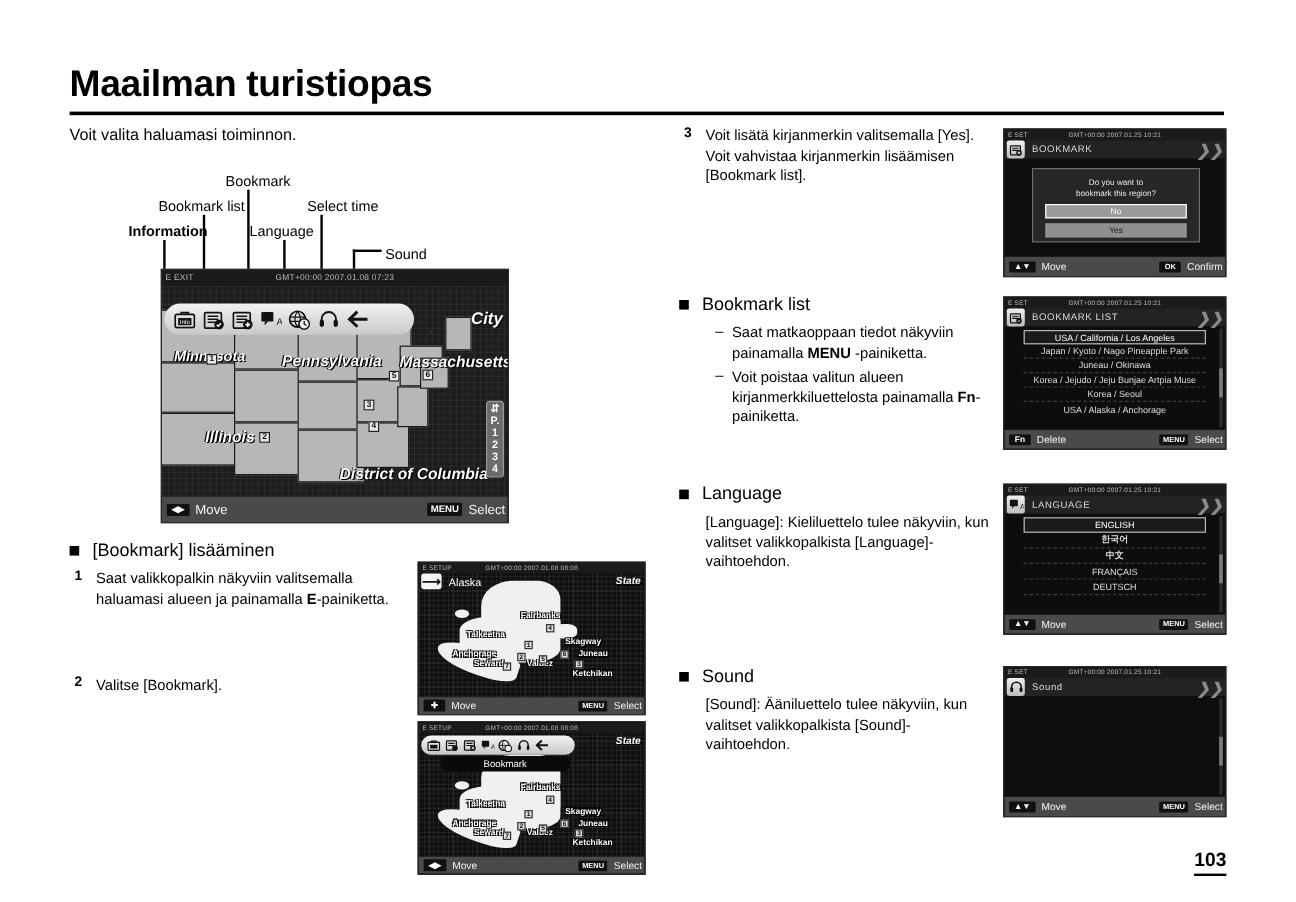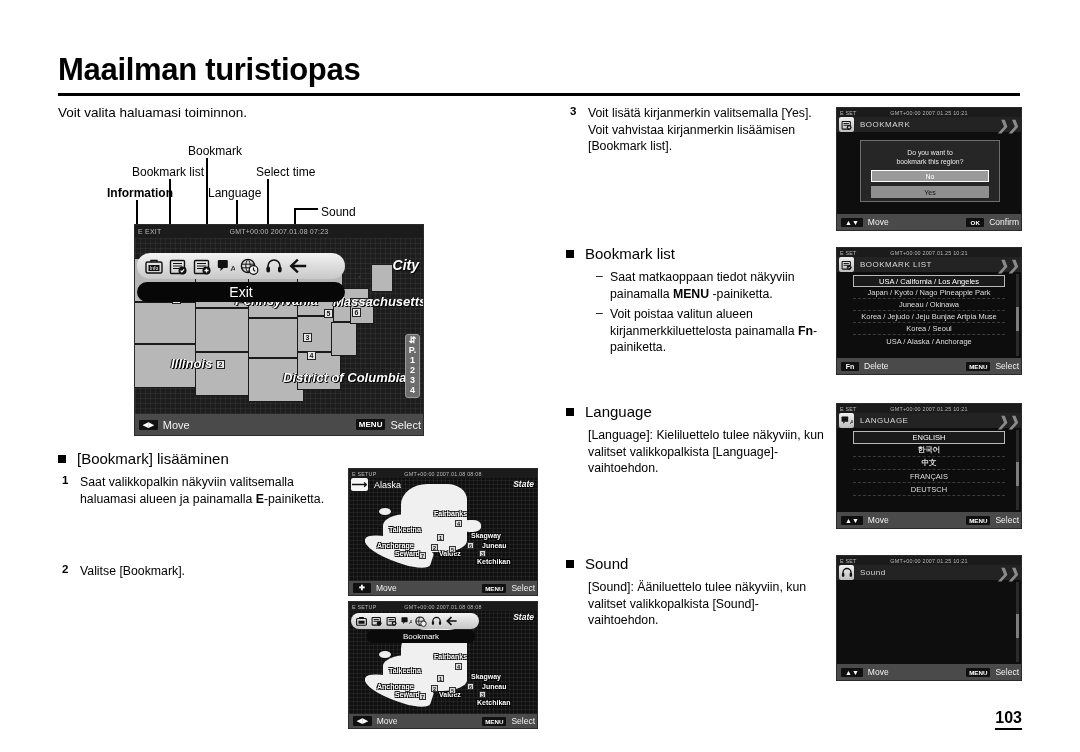--- a/index.html
+++ b/index.html
@@ -340,27 +340,26 @@
           </div>
           <div class="ic">
             <svg width="18" height="16" viewBox="0 0 18 16">
                 <path d="M16 8H3.5M8 2.5L2.2 8l5.8 5.5" stroke="#111" stroke-width="2.4" fill="none" stroke-linecap="square"></path>
               </svg>
           </div>
         </div>
 
         <div class="citybadge">City</div>
 
-        <div class="exitbar">Exit</div>
 
         <div class="statelabel" style="left:10px;  top:52px;  font-size:12px;">Minnesota</div>
         <div class="statelabel" style="left:100px; top:55px;  font-size:13px;">Pennsylvania</div>
         <div class="statelabel" style="left:198px; top:56px;  font-size:13px;">Massachusetts</div>
         <div class="statelabel" style="left:36px;  top:118px; font-size:13px;">Illinois</div>
-        <div class="statelabel" style="left:148px; top:132px; font-size:13px;text-align:right;">District of Columbia</div>
+        <div class="statelabel" style="left:148px; top:149px; font-size:13px;text-align:right;">District of Columbia</div>
 
         <div class="numbox" style="left:37px;  top:57px;">1</div>
         <div class="numbox" style="left:81px;  top:122px;">2</div>
         <div class="numbox" style="left:168px; top:95px;">3</div>
         <div class="numbox" style="left:172px; top:113px;">4</div>
         <div class="numbox" style="left:189px; top:71px;">5</div>
         <div class="numbox" style="left:217px; top:70px;">6</div>
 
         <div class="pstrip">
           <div class="ud">⇵</div>

